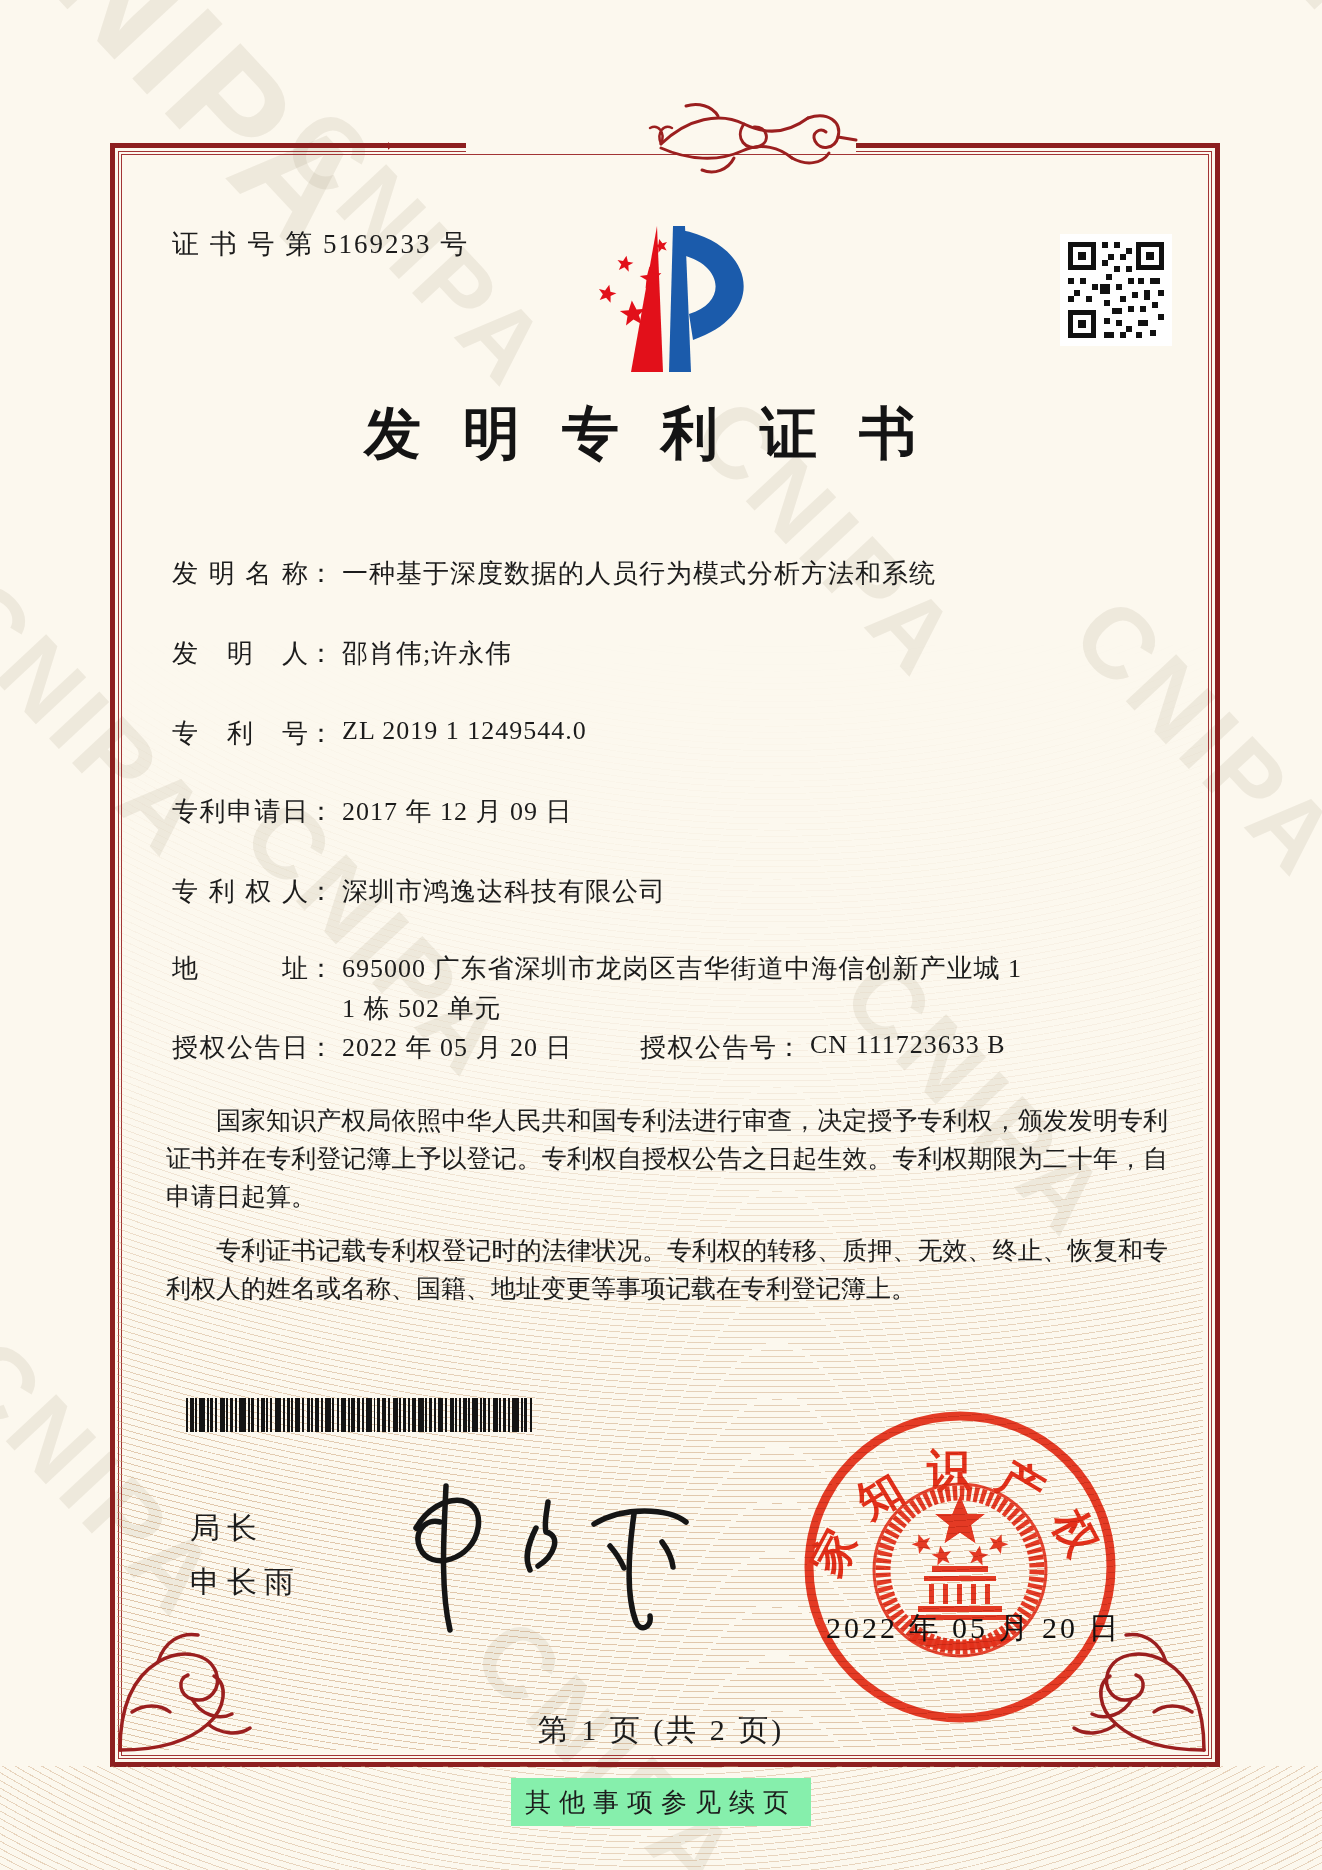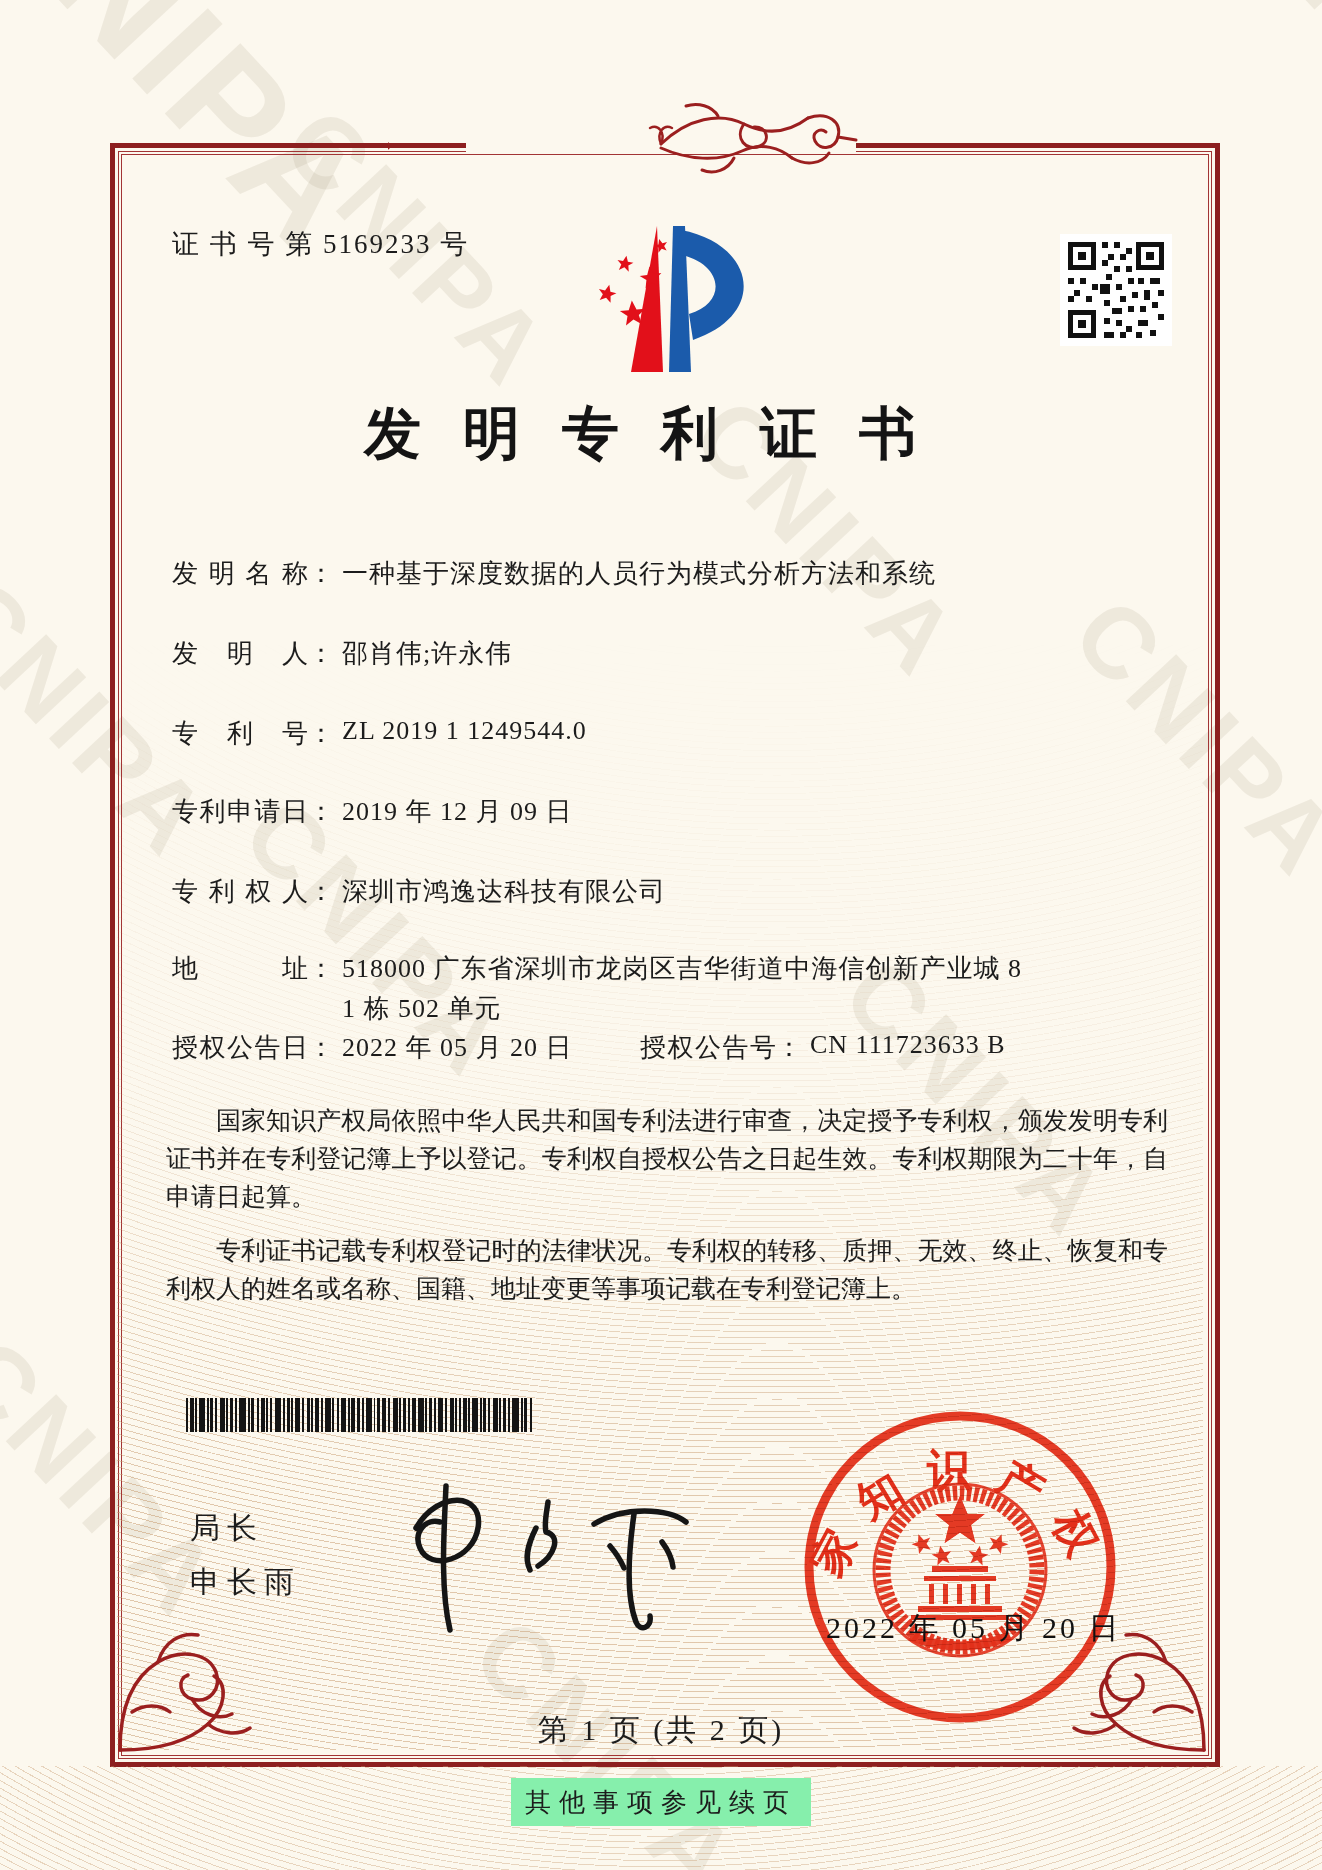--- a/index.html
+++ b/index.html
@@ -248,40 +248,40 @@
   </div>
   <div class="frow" style="top:794px;">
     <span class="jchars">
         <span>专</span>
         <span>利</span>
         <span>申</span>
         <span>请</span>
         <span>日</span>
       </span>
       <span class="colon">：</span>
-    <span class="fval">2019 年 12 月 09 日</span>
+    <span class="fval">2017 年 12 月 09 日</span>
   </div>
   <div class="frow" style="top:874px;">
     <span class="jchars">
         <span>专</span>
         <span>利</span>
         <span>权</span>
         <span>人</span>
       </span>
       <span class="colon">：</span>
     <span class="fval">深圳市鸿逸达科技有限公司</span>
   </div>
   <div class="frow" style="top:951px;">
     <span class="jchars">
         <span>地</span>
         <span>址</span>
       </span>
       <span class="colon">：</span>
     <span class="fval" style="width:760px;">
-      <span style="display:block;">518000 广东省深圳市龙岗区吉华街道中海信创新产业城 8</span>
+      <span style="display:block;">695000 广东省深圳市龙岗区吉华街道中海信创新产业城 1</span>
       <span class="addr2" style="display:block;">1 栋 502 单元</span>
     </span>
   </div>
   <div class="frow" style="top:1030px;">
     <span class="jchars">
         <span>授</span>
         <span>权</span>
         <span>公</span>
         <span>告</span>
         <span>日</span>

